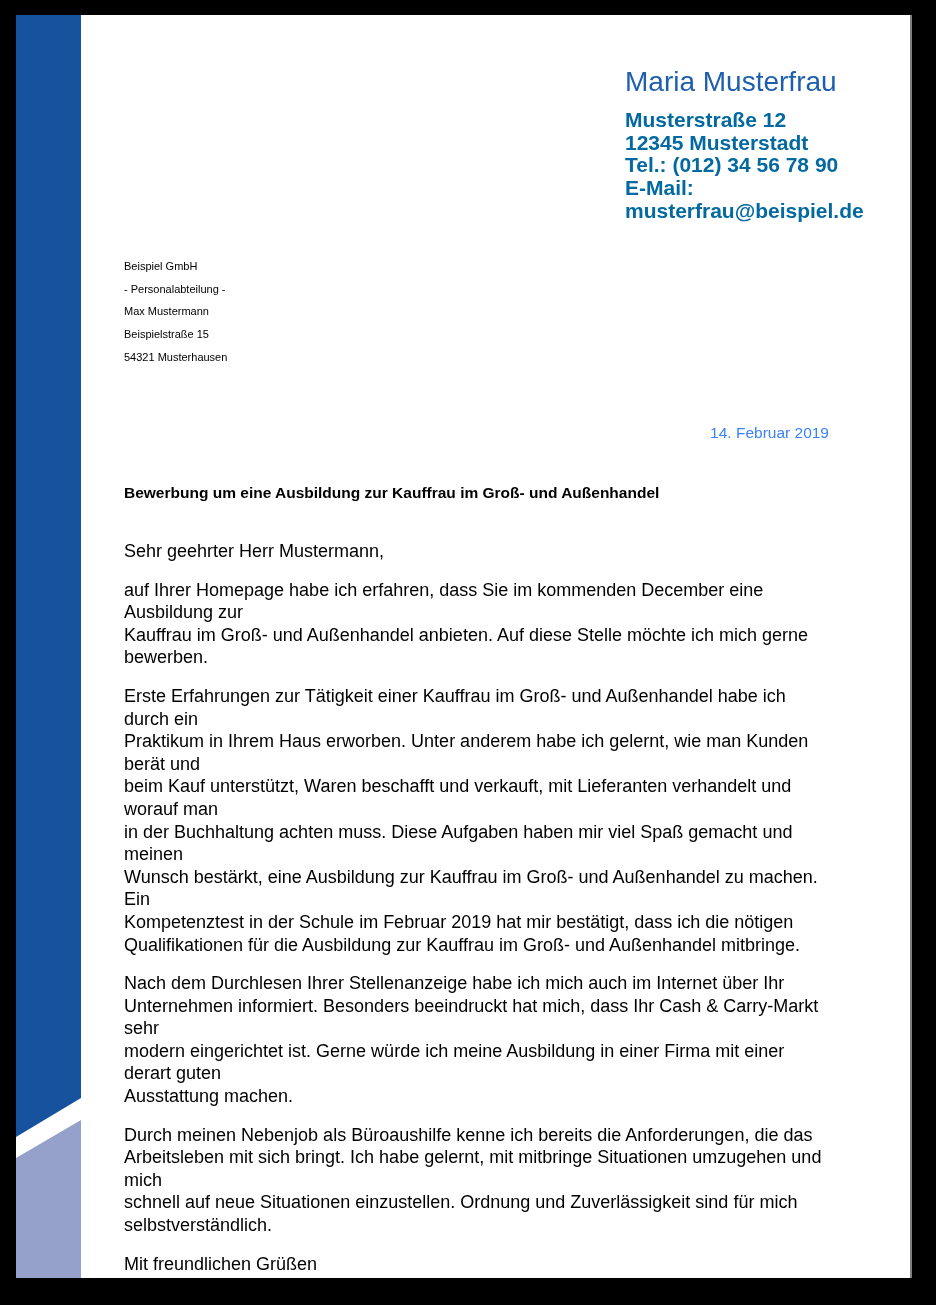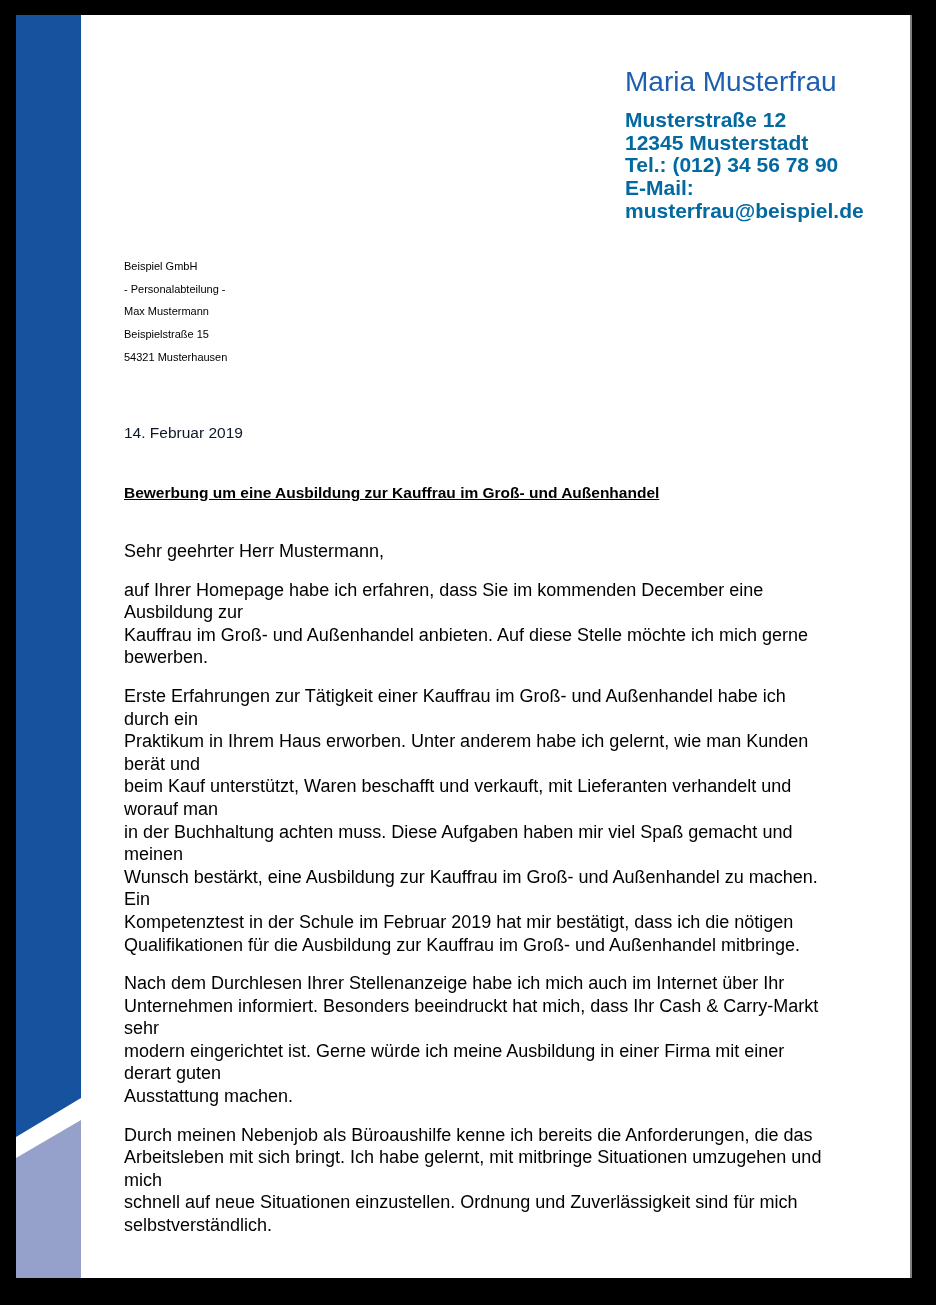--- a/index.html
+++ b/index.html
@@ -86,33 +86,32 @@
     color: #000000;
     white-space: pre-line;
   }
   .dateline {
     position: absolute;
     left: 108px;
     top: 407px;
     width: 705px;
     font-size: 15.5px;
     line-height: 22px;
-    color: #0f172a;
-    text-align: left;
+    color: #3b82f6;
+    text-align: right;
   }
   .subject {
     position: absolute;
     left: 108px;
     top: 467px;
     width: 705px;
     font-size: 15.5px;
     line-height: 22px;
     font-weight: 700;
     color: #000000;
-    text-decoration: underline;
   }
   .letter-body {
     position: absolute;
     left: 108px;
     top: 525px;
     width: 706px;
     font-size: 18px;
     line-height: 22.6px;
     color: #000000;
   }
@@ -168,17 +167,18 @@
 Kompetenztest in der Schule im Februar 2019 hat mir bestätigt, dass ich die nötigen
 Qualifikationen für die Ausbildung zur Kauffrau im Groß- und Außenhandel mitbringe.</p>
       <p>Nach dem Durchlesen Ihrer Stellenanzeige habe ich mich auch im Internet über Ihr
 Unternehmen informiert. Besonders beeindruckt hat mich, dass Ihr Cash &amp; Carry-Markt sehr
 modern eingerichtet ist. Gerne würde ich meine Ausbildung in einer Firma mit einer derart guten
 Ausstattung machen.</p>
       <p>Durch meinen Nebenjob als Büroaushilfe kenne ich bereits die Anforderungen, die das
 Arbeitsleben mit sich bringt. Ich habe gelernt, mit mitbringe Situationen umzugehen und mich
 schnell auf neue Situationen einzustellen. Ordnung und Zuverlässigkeit sind für mich
 selbstverständlich.</p>
+      <p>Mit freundlichen Grüßen</p>
       <p class="signature">Maria Musterfrau</p>
     </div>
 
   </div>
 </div>
 
 </body></html>

